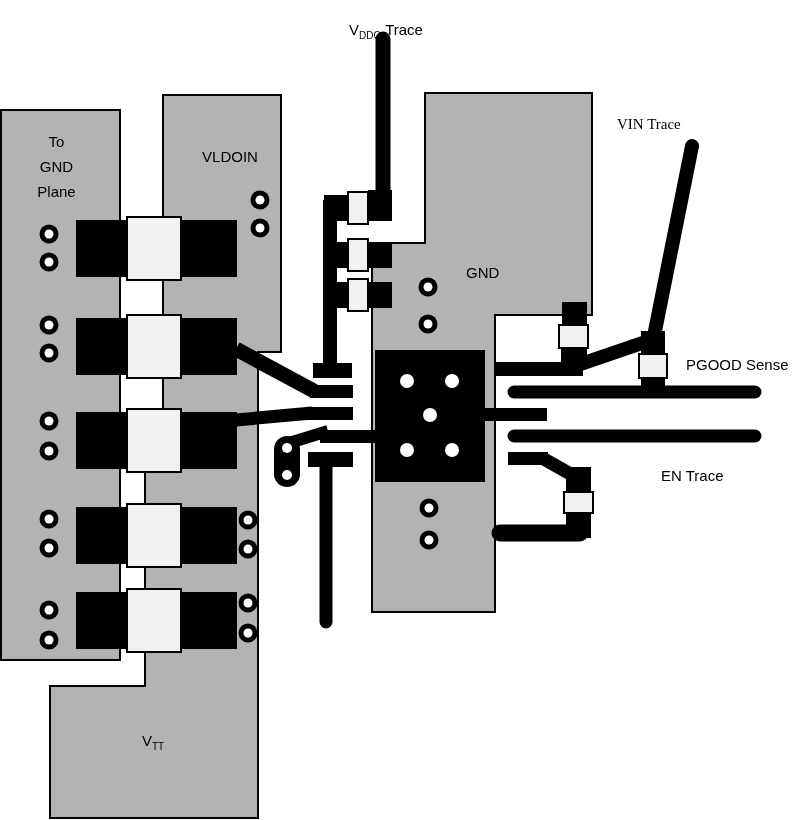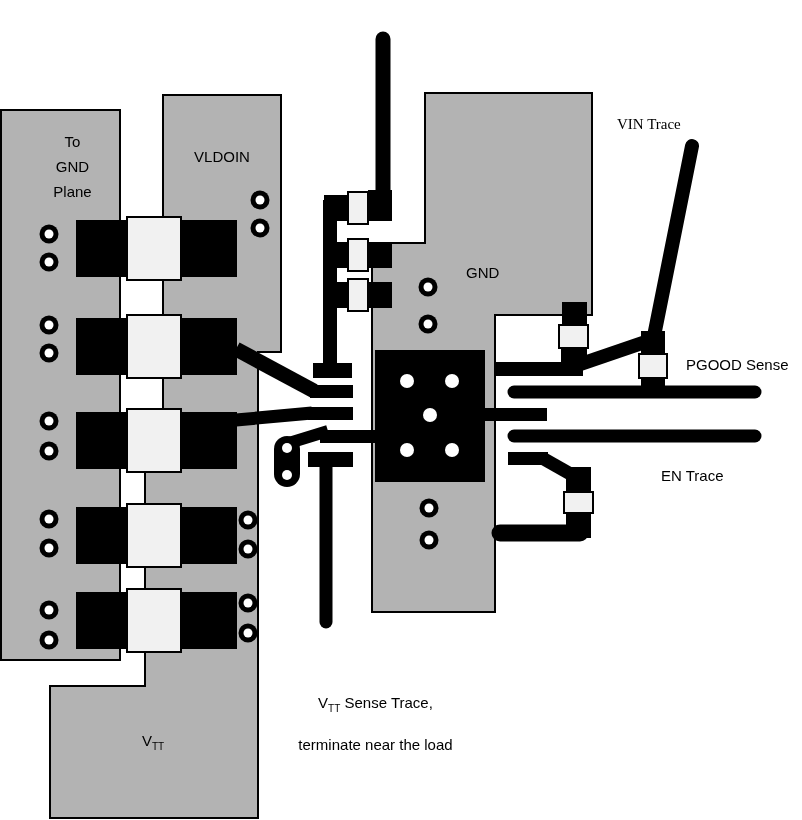--- a/index.html
+++ b/index.html
@@ -168,39 +168,36 @@
         <circle cx="428" cy="287" r="4.5" fill="#fff"></circle>
       <circle cx="428" cy="324" r="9.5" fill="#000"></circle>
         <circle cx="428" cy="324" r="4.5" fill="#fff"></circle>
       <circle cx="429" cy="508" r="9.5" fill="#000"></circle>
         <circle cx="429" cy="508" r="4.5" fill="#fff"></circle>
       <circle cx="429" cy="540" r="9.5" fill="#000"></circle>
         <circle cx="429" cy="540" r="4.5" fill="#fff"></circle>
     </g>
   </svg>
 
-
-  <div class="label center" style="left:20px;top:129px;width:105px;line-height:25px;">To
+  <div class="label" style="left:349px;top:3px;">
+    <span>V</span><sub>DDQ</sub><span> Trace</span>
+  </div>
+
+  <div class="label center" style="left:4px;top:129px;width:105px;line-height:25px;">To
 GND
 Plane</div>
 
-  <div class="label center" style="left:165px;top:148px;width:114px;">VLDOIN</div>
+  <div class="label center" style="left:165px;top:148px;width:114px;padding-left:8px;">VLDOIN</div>
 
   <div class="label" style="left:466px;top:264px;">GND</div>
 
   <div class="label" style="left:617px;top:115px;font-family:Liberation Serif, serif;">VIN Trace</div>
 
   <div class="label" style="left:686px;top:356px;">PGOOD Sense</div>
 
   <div class="label" style="left:661px;top:467px;">EN Trace</div>
 
-  <div class="label center" style="left:258px;top:650px;width:235px;line-height:21px;">
-    <div>
-      <span>V</span><sub>TT</sub><span> Sense Trace,</span>
-    </div>
-    <div>terminate near the load</div>
-  </div>
 
   <div class="label" style="left:142px;top:714px;">
     <span>V</span><sub>TT</sub>
   </div>
 
 </div>
 
 </body></html>

